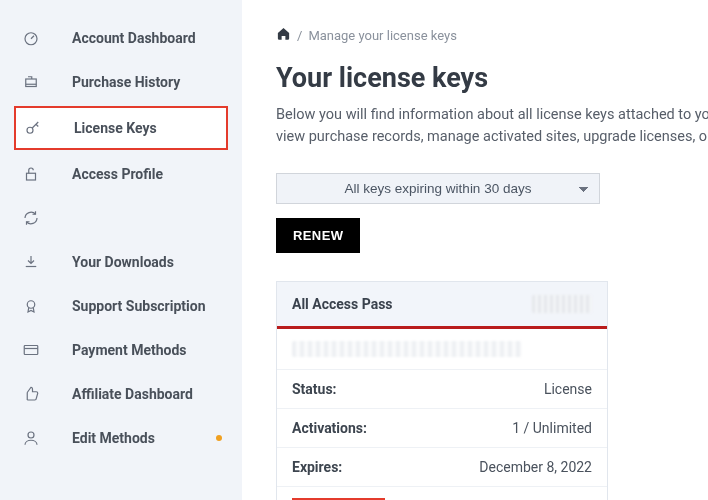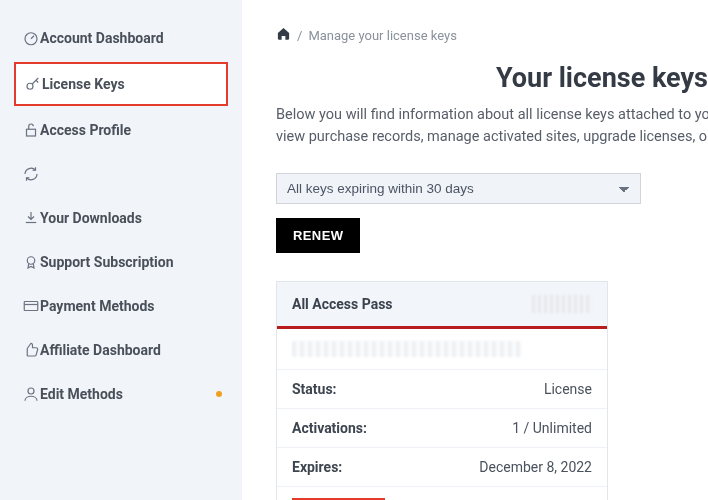--- a/index.html
+++ b/index.html
@@ -15,21 +15,21 @@
     .layout { display: flex; height: 100%; }
     .sidebar {
       width: 242px;
       background: #f1f4f9;
       padding: 18px 14px;
       flex-shrink: 0;
     }
     .sidebar-item {
       display: flex;
       align-items: center;
-      gap: 0;
+      gap: 32px;
       padding: 11px 4px 11px 8px;
       cursor: pointer;
       font-weight: 700;
       color: #49505a;
       font-size: 14px;
       position: relative;
       margin-bottom: 4px;
     }
     .sidebar-item.active {
       background: #fff;
@@ -60,43 +60,43 @@
       display: flex; align-items: center; gap: 6px;
       color: #8a919c; font-size: 13px;
       margin-bottom: 18px;
     }
     .breadcrumb svg { width: 15px; height: 15px; fill: #343b45; }
     .page-title {
       font-size: 27px;
       font-weight: 700;
       color: #343b45;
       margin-bottom: 10px;
-      text-align: right;
     }
     .page-desc {
       color: #575e69;
       font-size: 14.5px;
       line-height: 1.55;
       margin-bottom: 24px;
       white-space: nowrap;
     }
     .filter-select {
       display: block;
-      width: 365px;
+      width: 324px;
       padding: 7px 10px;
       border: 1px solid #d1d5db;
       background: #f0f3f8;
       color: #4b5563;
       font-size: 13.5px;
       margin-bottom: 14px;
       appearance: none;
       background-image: linear-gradient(45deg, transparent 50%, #6b7280 50%), linear-gradient(135deg, #6b7280 50%, transparent 50%);
       background-position: calc(100% - 16px) 13px, calc(100% - 11px) 13px;
       background-size: 5px 5px, 5px 5px;
       background-repeat: no-repeat;
+      text-align: center;
     }
     .renew-btn {
       background: #000000;
       color: #fff;
       font-weight: 700;
       font-size: 13px;
       letter-spacing: 0.4px;
       padding: 10px 17px;
       border: none;
       cursor: pointer;
@@ -160,20 +160,30 @@
     <div class="sidebar-item">
       <span class="icon">
         <svg viewBox="0 0 24 24">
             <circle cx="12" cy="13" r="8"></circle>
             <path d="M12 13 L16 9"></path>
           </svg>
       </span>
       <span>Account Dashboard</span>
     </div>
 
+    <div class="sidebar-item">
+      <span class="icon">
+        <svg viewBox="0 0 24 24">
+            <rect x="5" y="8" width="14" height="10"></rect>
+            <path d="M8 5h5v3"></path>
+            <path d="M5 15h14"></path>
+          </svg>
+      </span>
+      <span>Purchase History</span>
+    </div>
 
     <div class="sidebar-item active">
       <span class="icon">
         <svg viewBox="0 0 24 24">
             <circle cx="8" cy="15" r="4"></circle>
             <path d="M11 12 L19 4 M16 7l3 3"></path>
           </svg>
       </span>
       <span>License Keys</span>
     </div>

